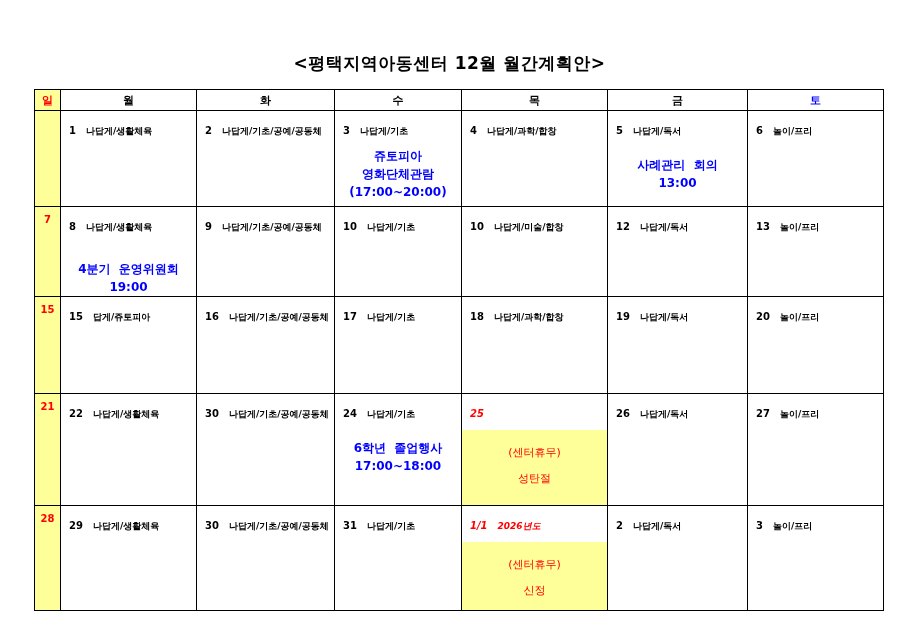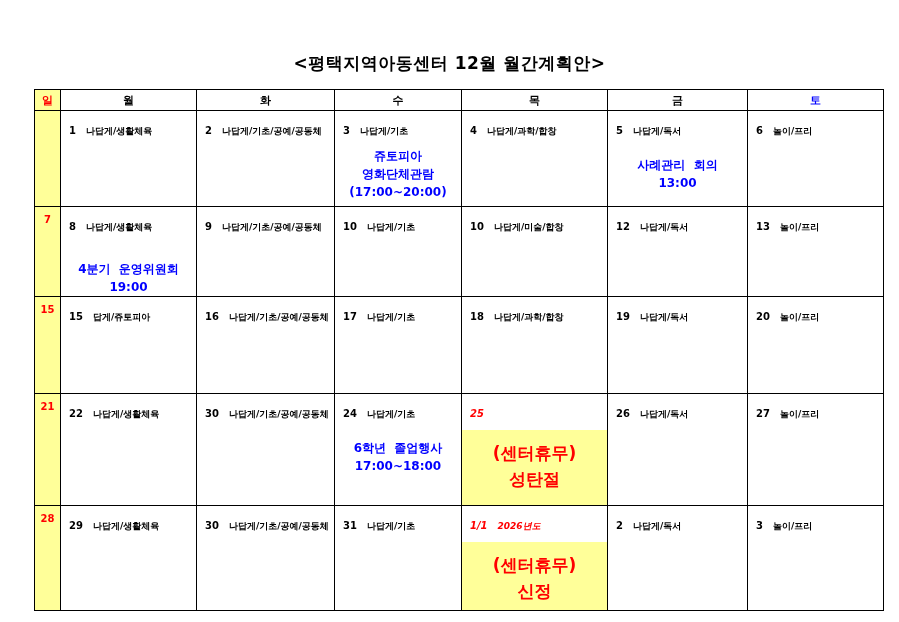--- a/index.html
+++ b/index.html
@@ -10,21 +10,21 @@
   th { height:20px; font-size:11px; font-weight:bold; text-align:center; vertical-align:middle !important; color:#000; }
   th.sun { background:#ffff99; color:#ff0000; }
   th.sat { color:#0000ff; }
   td.suncol { background:#ffff99; text-align:center; }
   .sunnum { color:#ff0000; font-size:10px; font-weight:bold; display:block; margin-top:7px; }
   .head { font-size:9px; font-weight:bold; margin:14px 0 0 8px; white-space:nowrap; color:#000; }
   .head .n { display:inline-block; font-size:10px; margin-right:10px; }
   .event { color:#0000ff; font-weight:bold; font-size:12px; text-align:center; line-height:18px; }
   .holiday-top { height:22px; background:#fff; }
   .holiday-top .head { color:#ff0000;font-style:italic; }
-  .holiday-body { background:#ffff99; color:#ff0000; font-weight:bold; font-size:17px; text-align:center; line-height:26px; }
+  .holiday-body { background:#ffff99; color:#ff0000; font-weight:normal; font-size:11px; text-align:center; line-height:26px; }
 </style>
 </head>
 <body>
 
 <div class="title">&lt;평택지역아동센터 12월 월간계획안&gt;</div>
 
 <table class="cal">
   <colgroup>
     <col style="width:26px">
       <col style="width:136px">

